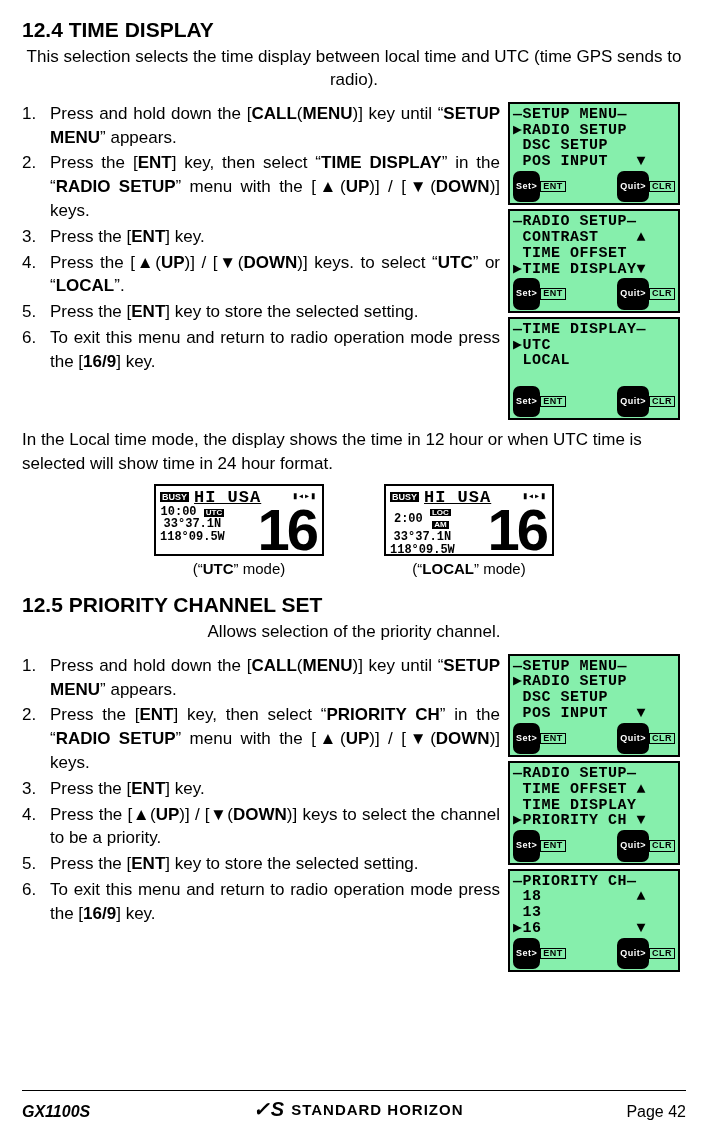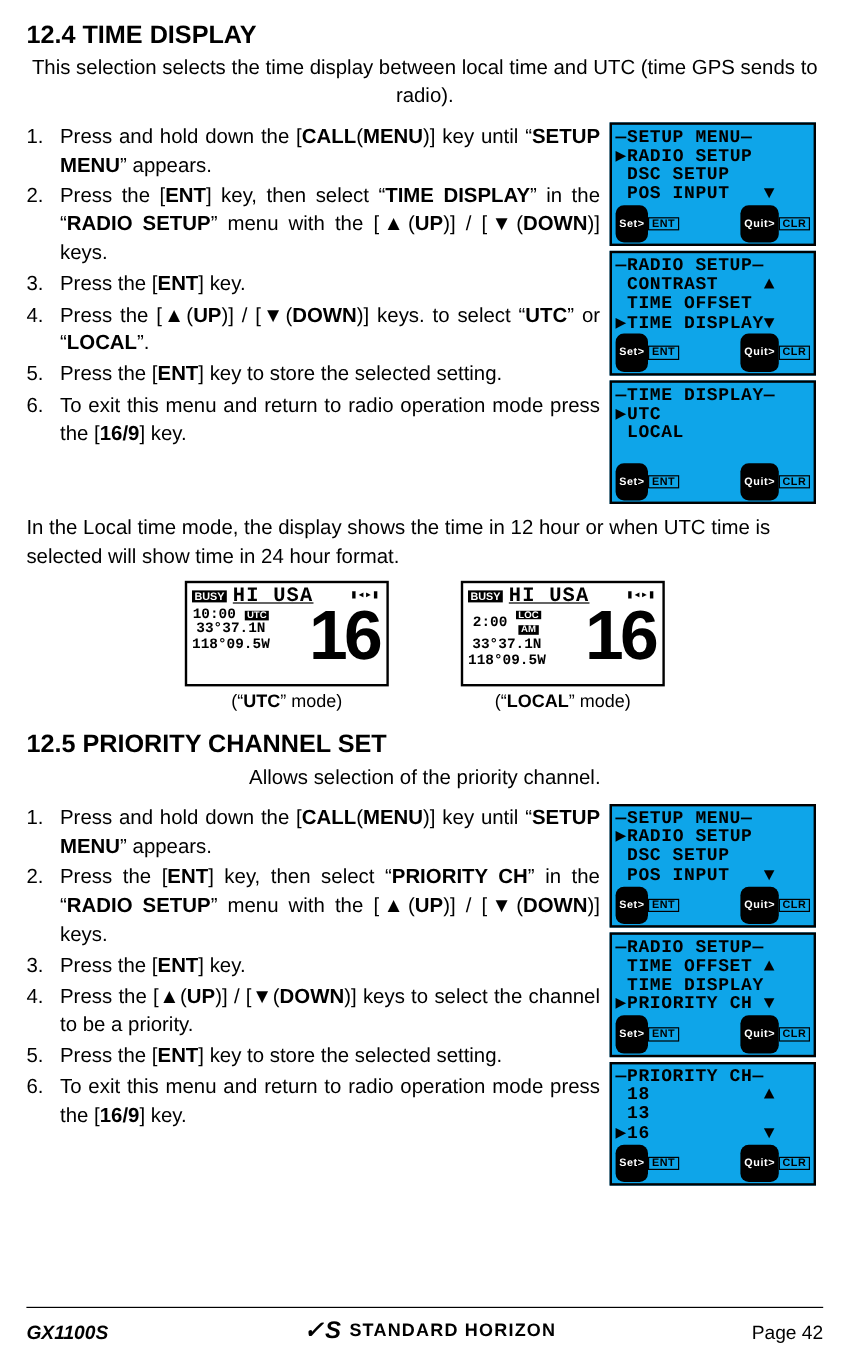--- a/index.html
+++ b/index.html
@@ -43,21 +43,21 @@
   
   .lcd {
     border: 2px solid #000;
     width: 172px;
     font-family: "Courier New", monospace;
     font-weight: bold;
     font-size: 15px;
     line-height: 1.05;
     padding: 3px 3px 1px 3px;
     letter-spacing: 0.5px;
-    background: #0ea5e9;
+    background: #86efac;
   }
   .lcd-line { white-space: pre; }
   .lcd-foot {
     display: flex;
     justify-content: space-between;
     font-family: Arial, sans-serif;
     font-size: 10px;
     margin-top: 1px;
   }
   .pill {
@@ -78,21 +78,21 @@
   .ch-row {
     display: flex;
     justify-content: center;
     gap: 60px;
     margin-bottom: 16px;
   }
   .ch-wrap { text-align: center; }
   .ch-box {
     border: 2px solid #000;
     width: 170px;
-    height: 88px;
+    height: 72px;
     position: relative;
     font-family: "Courier New", monospace;
     font-weight: bold;
     padding: 2px 4px;
     background: #fff;
   }
   .ch-top { display: flex; align-items: center; gap: 3px; font-size: 10px; }
   .busy { background:#000; color:#fff; padding:0 2px; font-family: Arial, sans-serif; font-size: 9px; }
   .ch-hi { font-size: 17px; letter-spacing: 1px; margin-left:2px;text-decoration:underline;}
   .ch-left {

